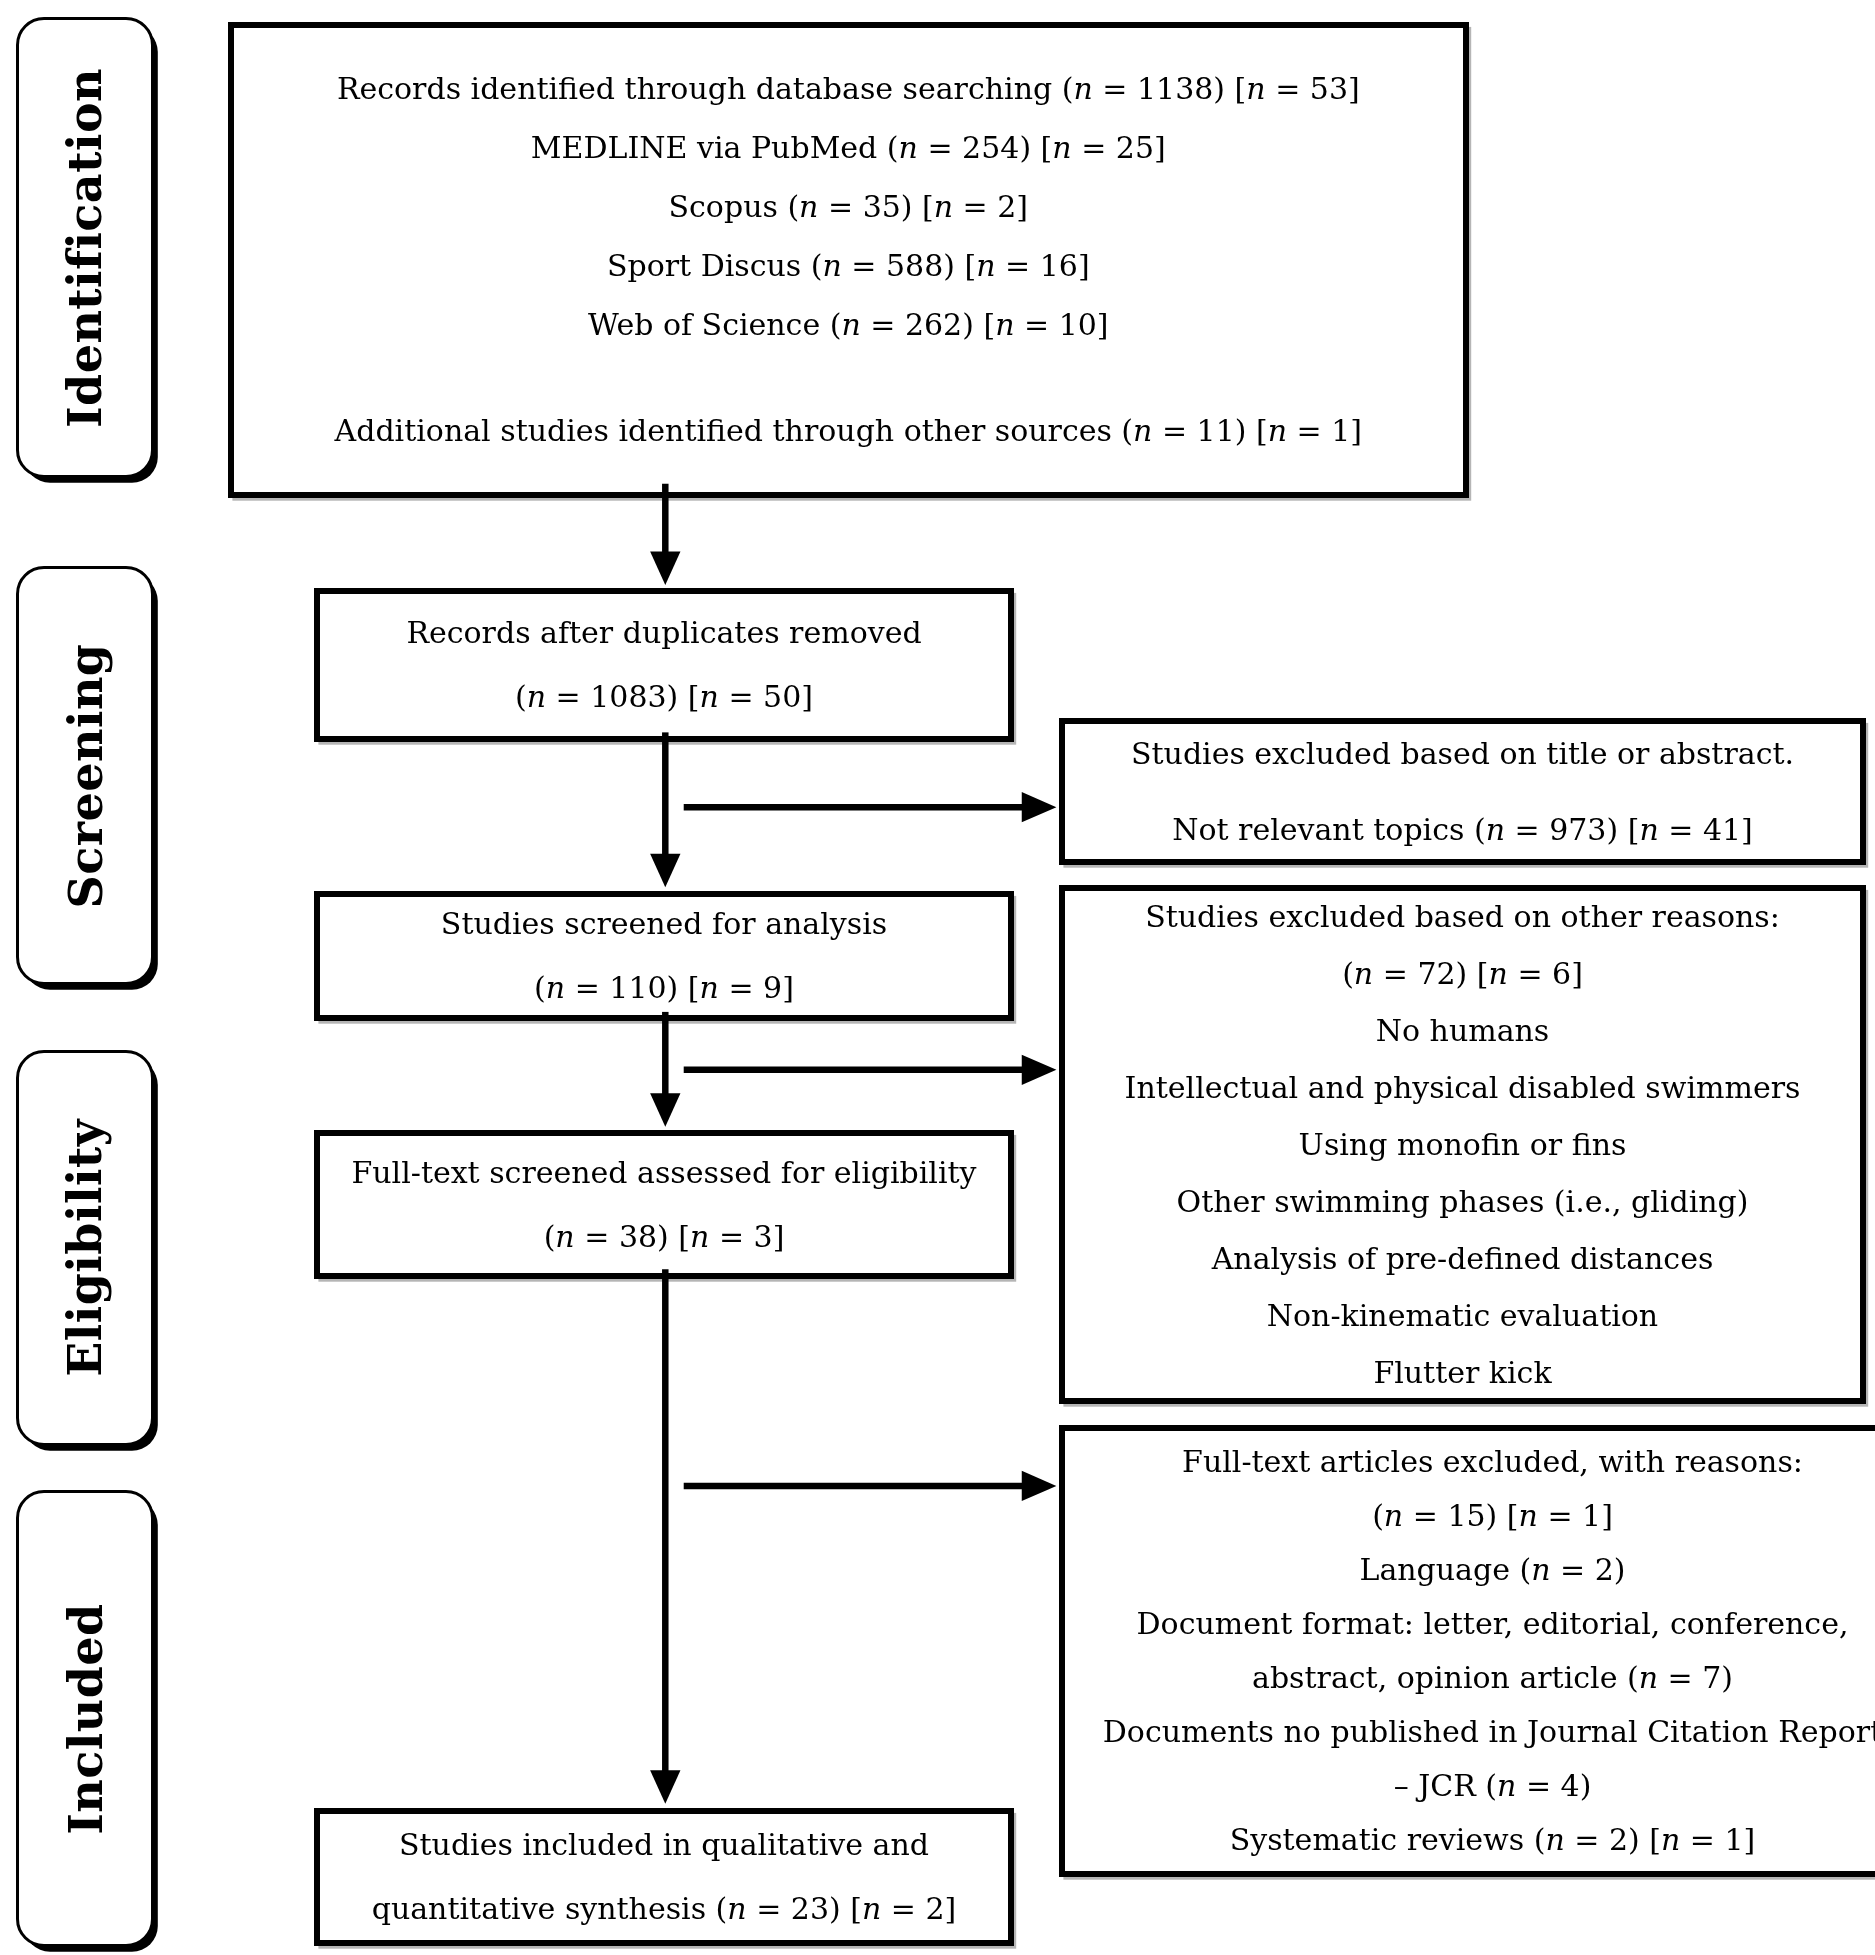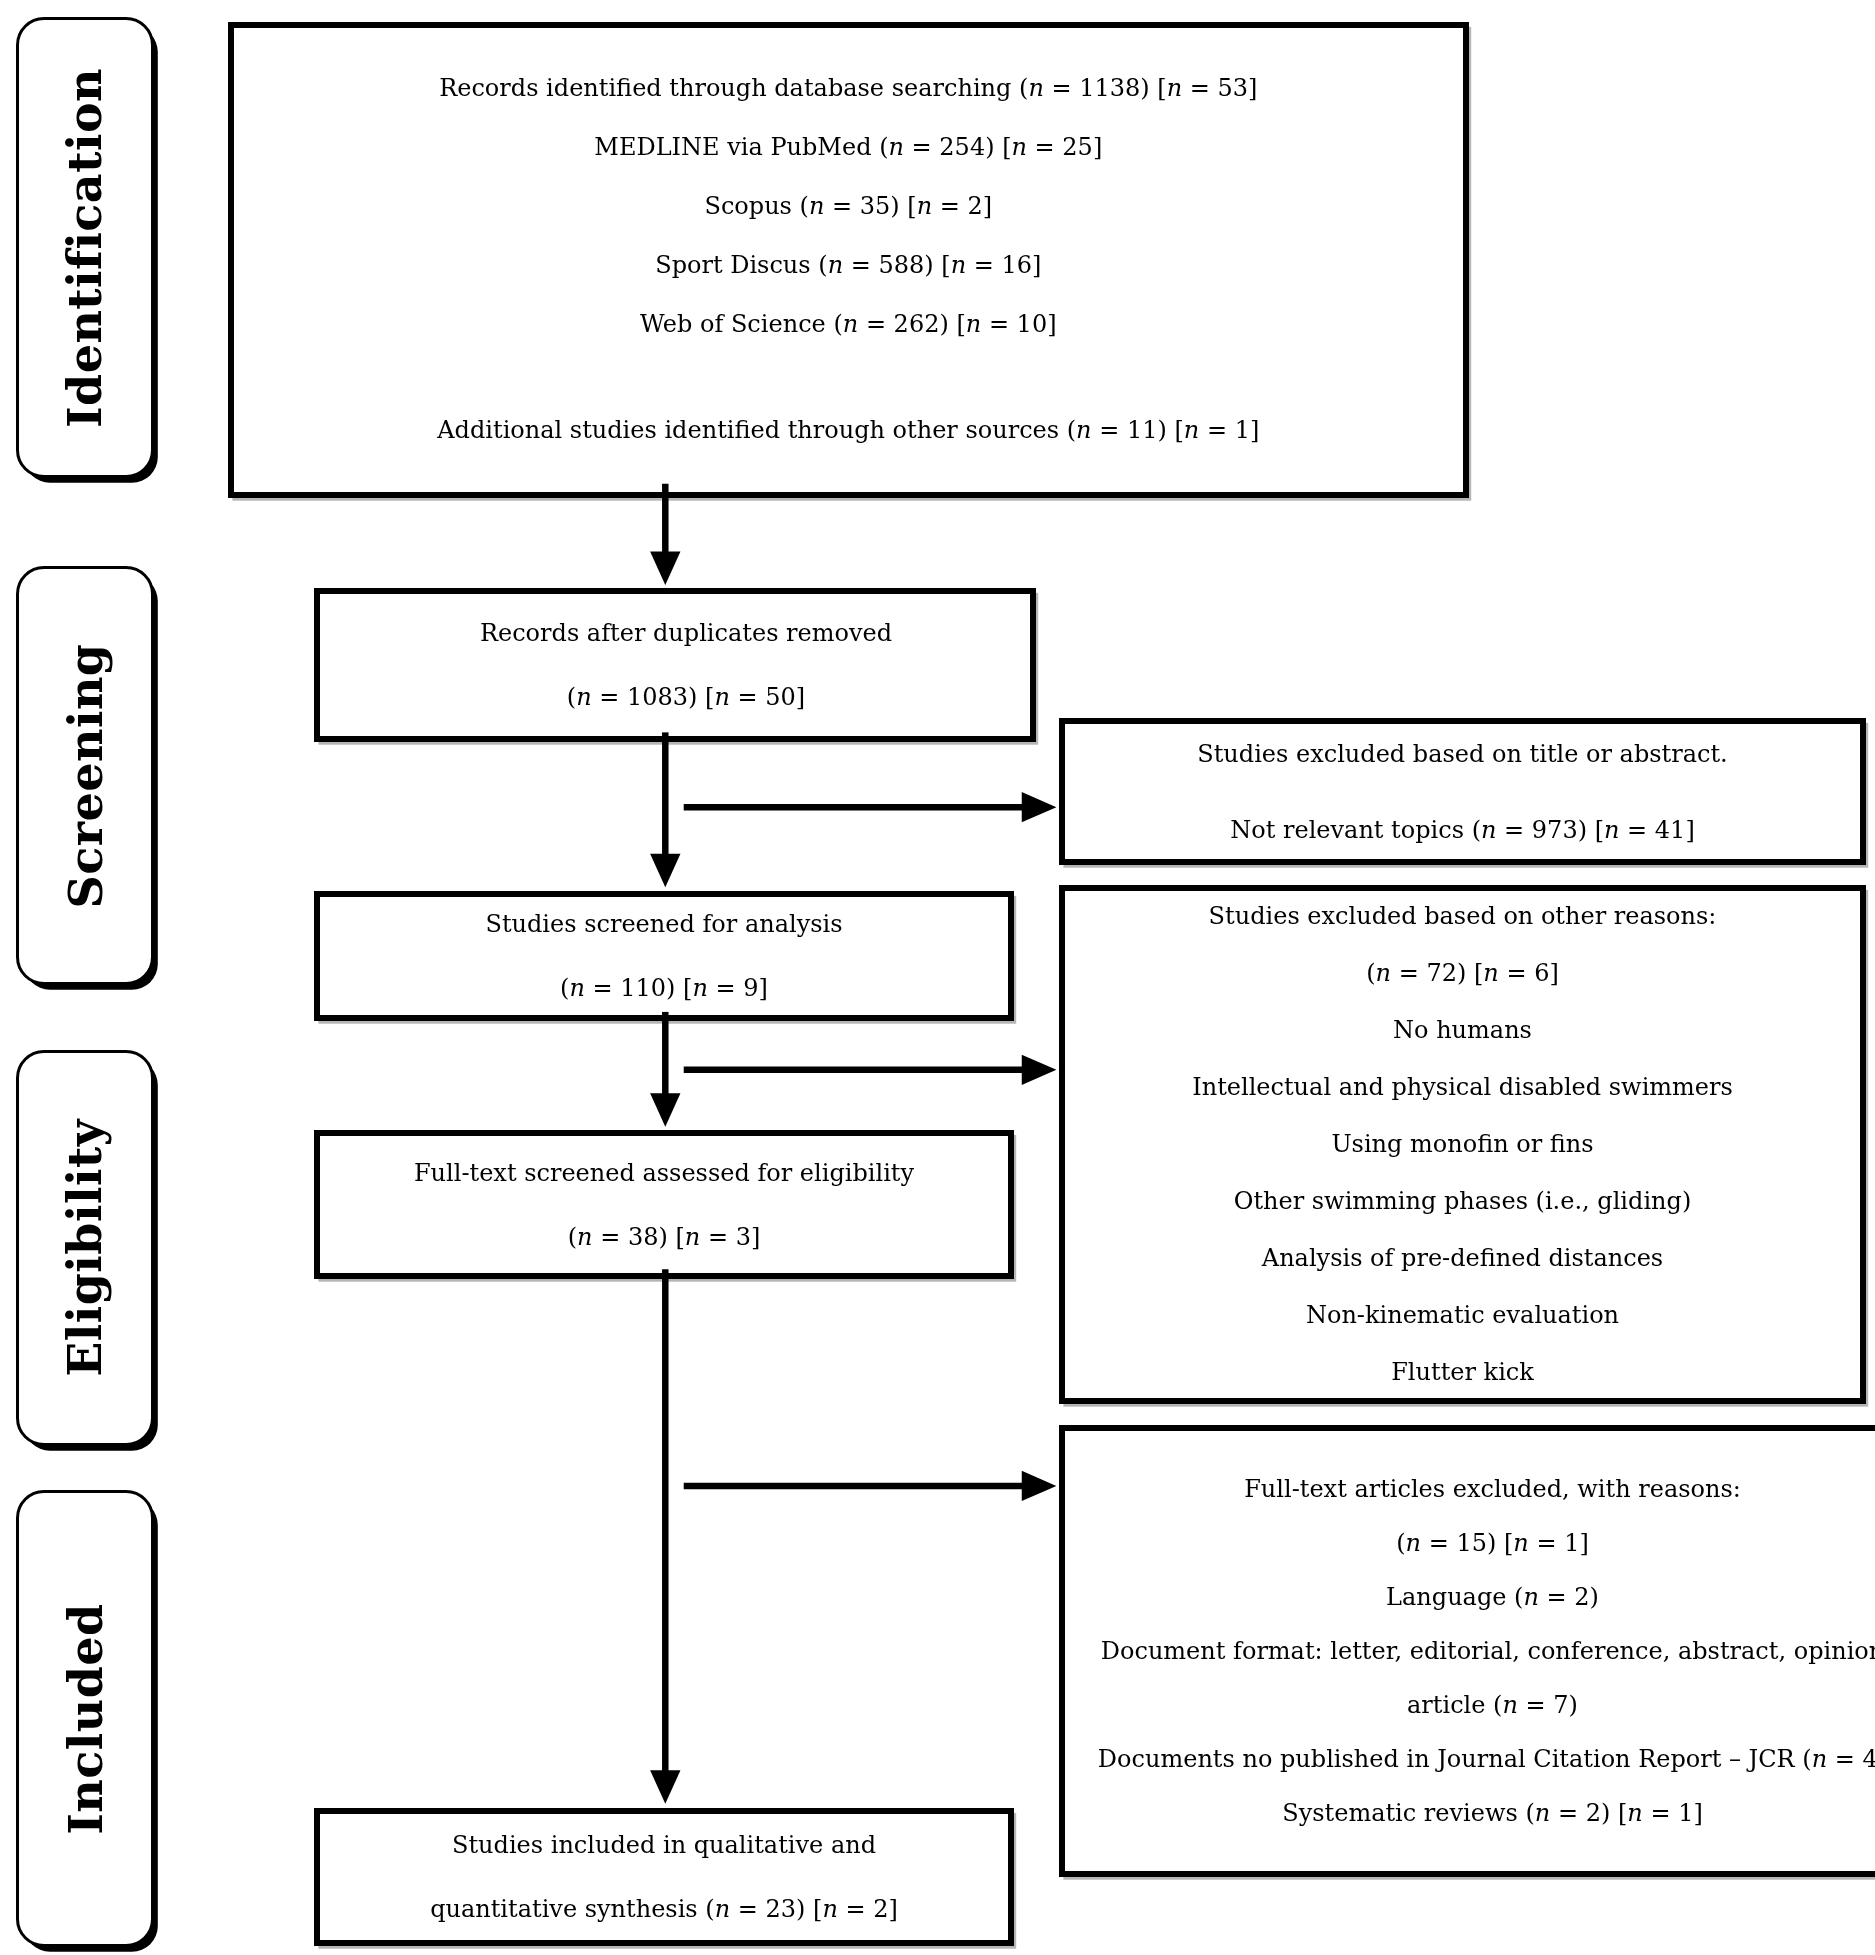--- a/index.html
+++ b/index.html
@@ -29,21 +29,21 @@
   }
   
   .flow-box{
     position:absolute;
     border:6px solid #000;
     background:#fff;
     box-shadow:3.3px 3.8px 0 -1.1px #b5b5b5;
     display:flex;flex-direction:column;
     align-items:center;justify-content:center;
     text-align:center;
-    font-size:24px;
+    font-size:30px;
     line-height:61px;
   }
   .flow-box .bx-line{width:100%;}
   .box-a{line-height:59px;padding:10.8px 16.3px;}
   .box-a .gap{height:47px;}
   .two-line{line-height:64px;}
   .side-box{line-height:57px;}
   .side-box-tight{line-height:54px;padding:0 30px;}
   .arrow-layer{position:absolute;left:0;top:0;}
   i{font-style:italic;}
@@ -69,21 +69,21 @@
   <div class="flow-box box-a" style="left:228px;top:21.7px;width:1196px;height:443px;">
     <div class="bx-line">Records identified through database searching (<i>n</i> = 1138) [<i>n</i> = 53]</div>
     <div class="bx-line">MEDLINE via PubMed (<i>n</i> = 254) [<i>n</i> = 25]</div>
     <div class="bx-line">Scopus (<i>n</i> = 35) [<i>n</i> = 2]</div>
     <div class="bx-line">Sport Discus (<i>n</i> = 588) [<i>n</i> = 16]</div>
     <div class="bx-line">Web of Science (<i>n</i> = 262) [<i>n</i> = 10]</div>
     <div class="gap"></div>
     <div class="bx-line">Additional studies identified through other sources (<i>n</i> = 11) [<i>n</i> = 1]</div>
   </div>
 
-  <div class="flow-box two-line" style="left:314px;top:588px;width:688px;height:142px;padding-left:22px;">
+  <div class="flow-box two-line" style="left:314px;top:588px;width:688px;height:142px;">
     <div class="bx-line">Records after duplicates removed</div>
     <div class="bx-line">(<i>n</i> = 1083) [<i>n</i> = 50]</div>
   </div>
 
   <div class="flow-box two-line" style="left:314px;top:891px;width:688px;height:118px;align-items:flex-end;">
     <div class="bx-line">Studies screened for analysis</div>
     <div class="bx-line">(<i>n</i> = 110) [<i>n</i> = 9]</div>
   </div>
 
   <div class="flow-box two-line" style="left:314px;top:1130px;width:688px;height:137px;">

